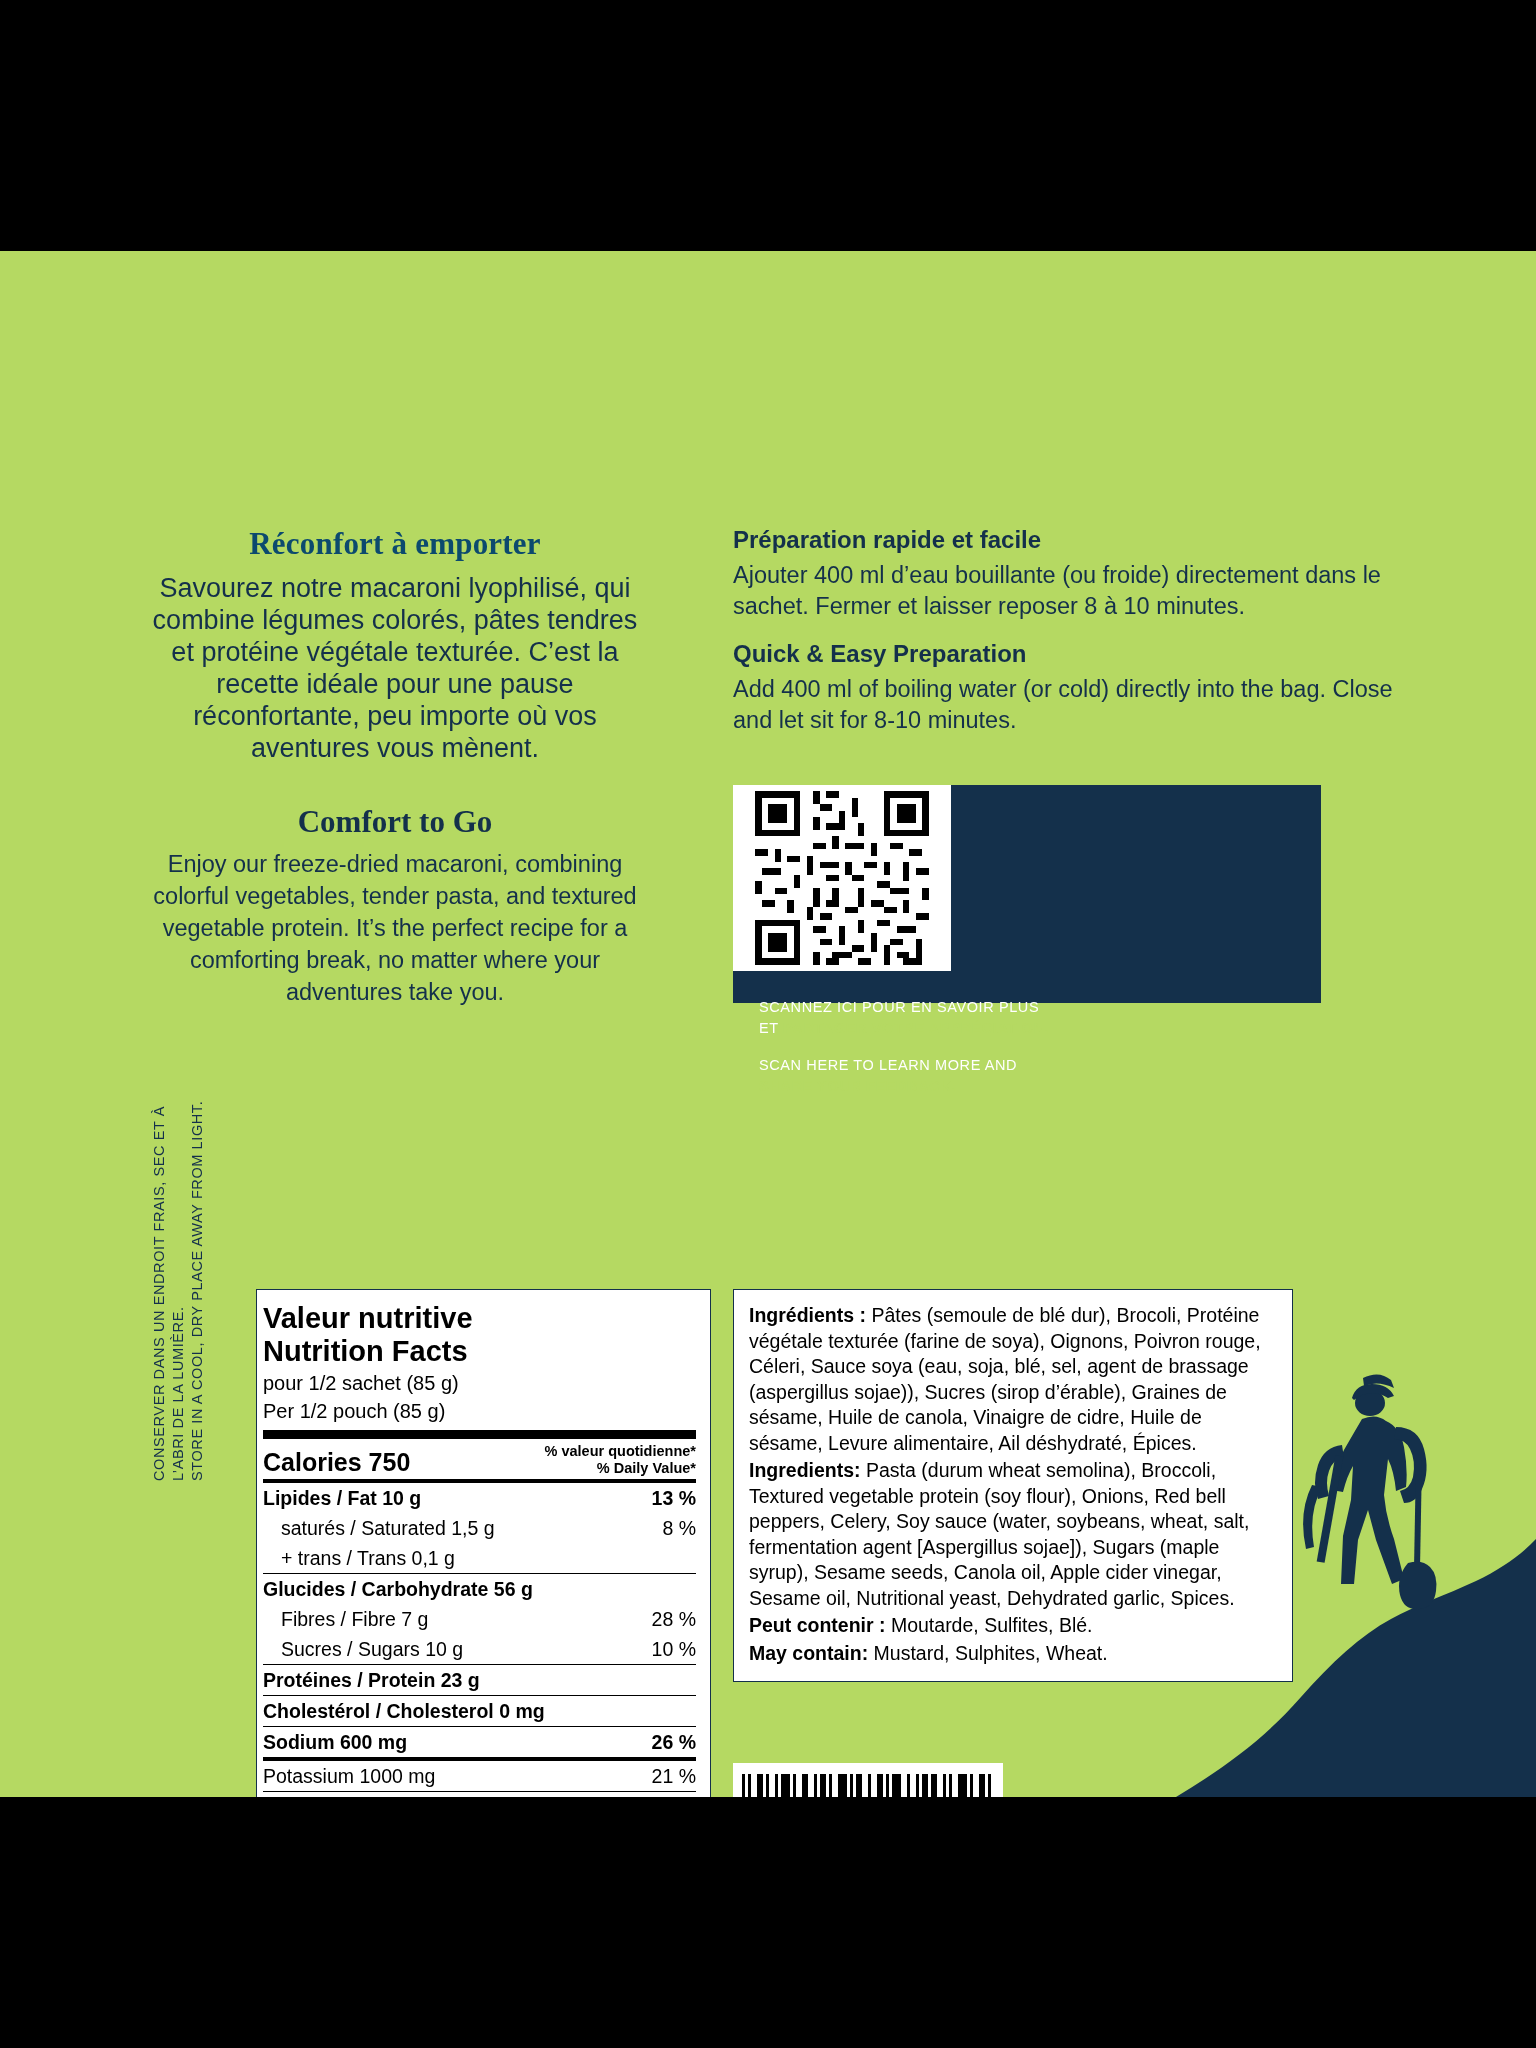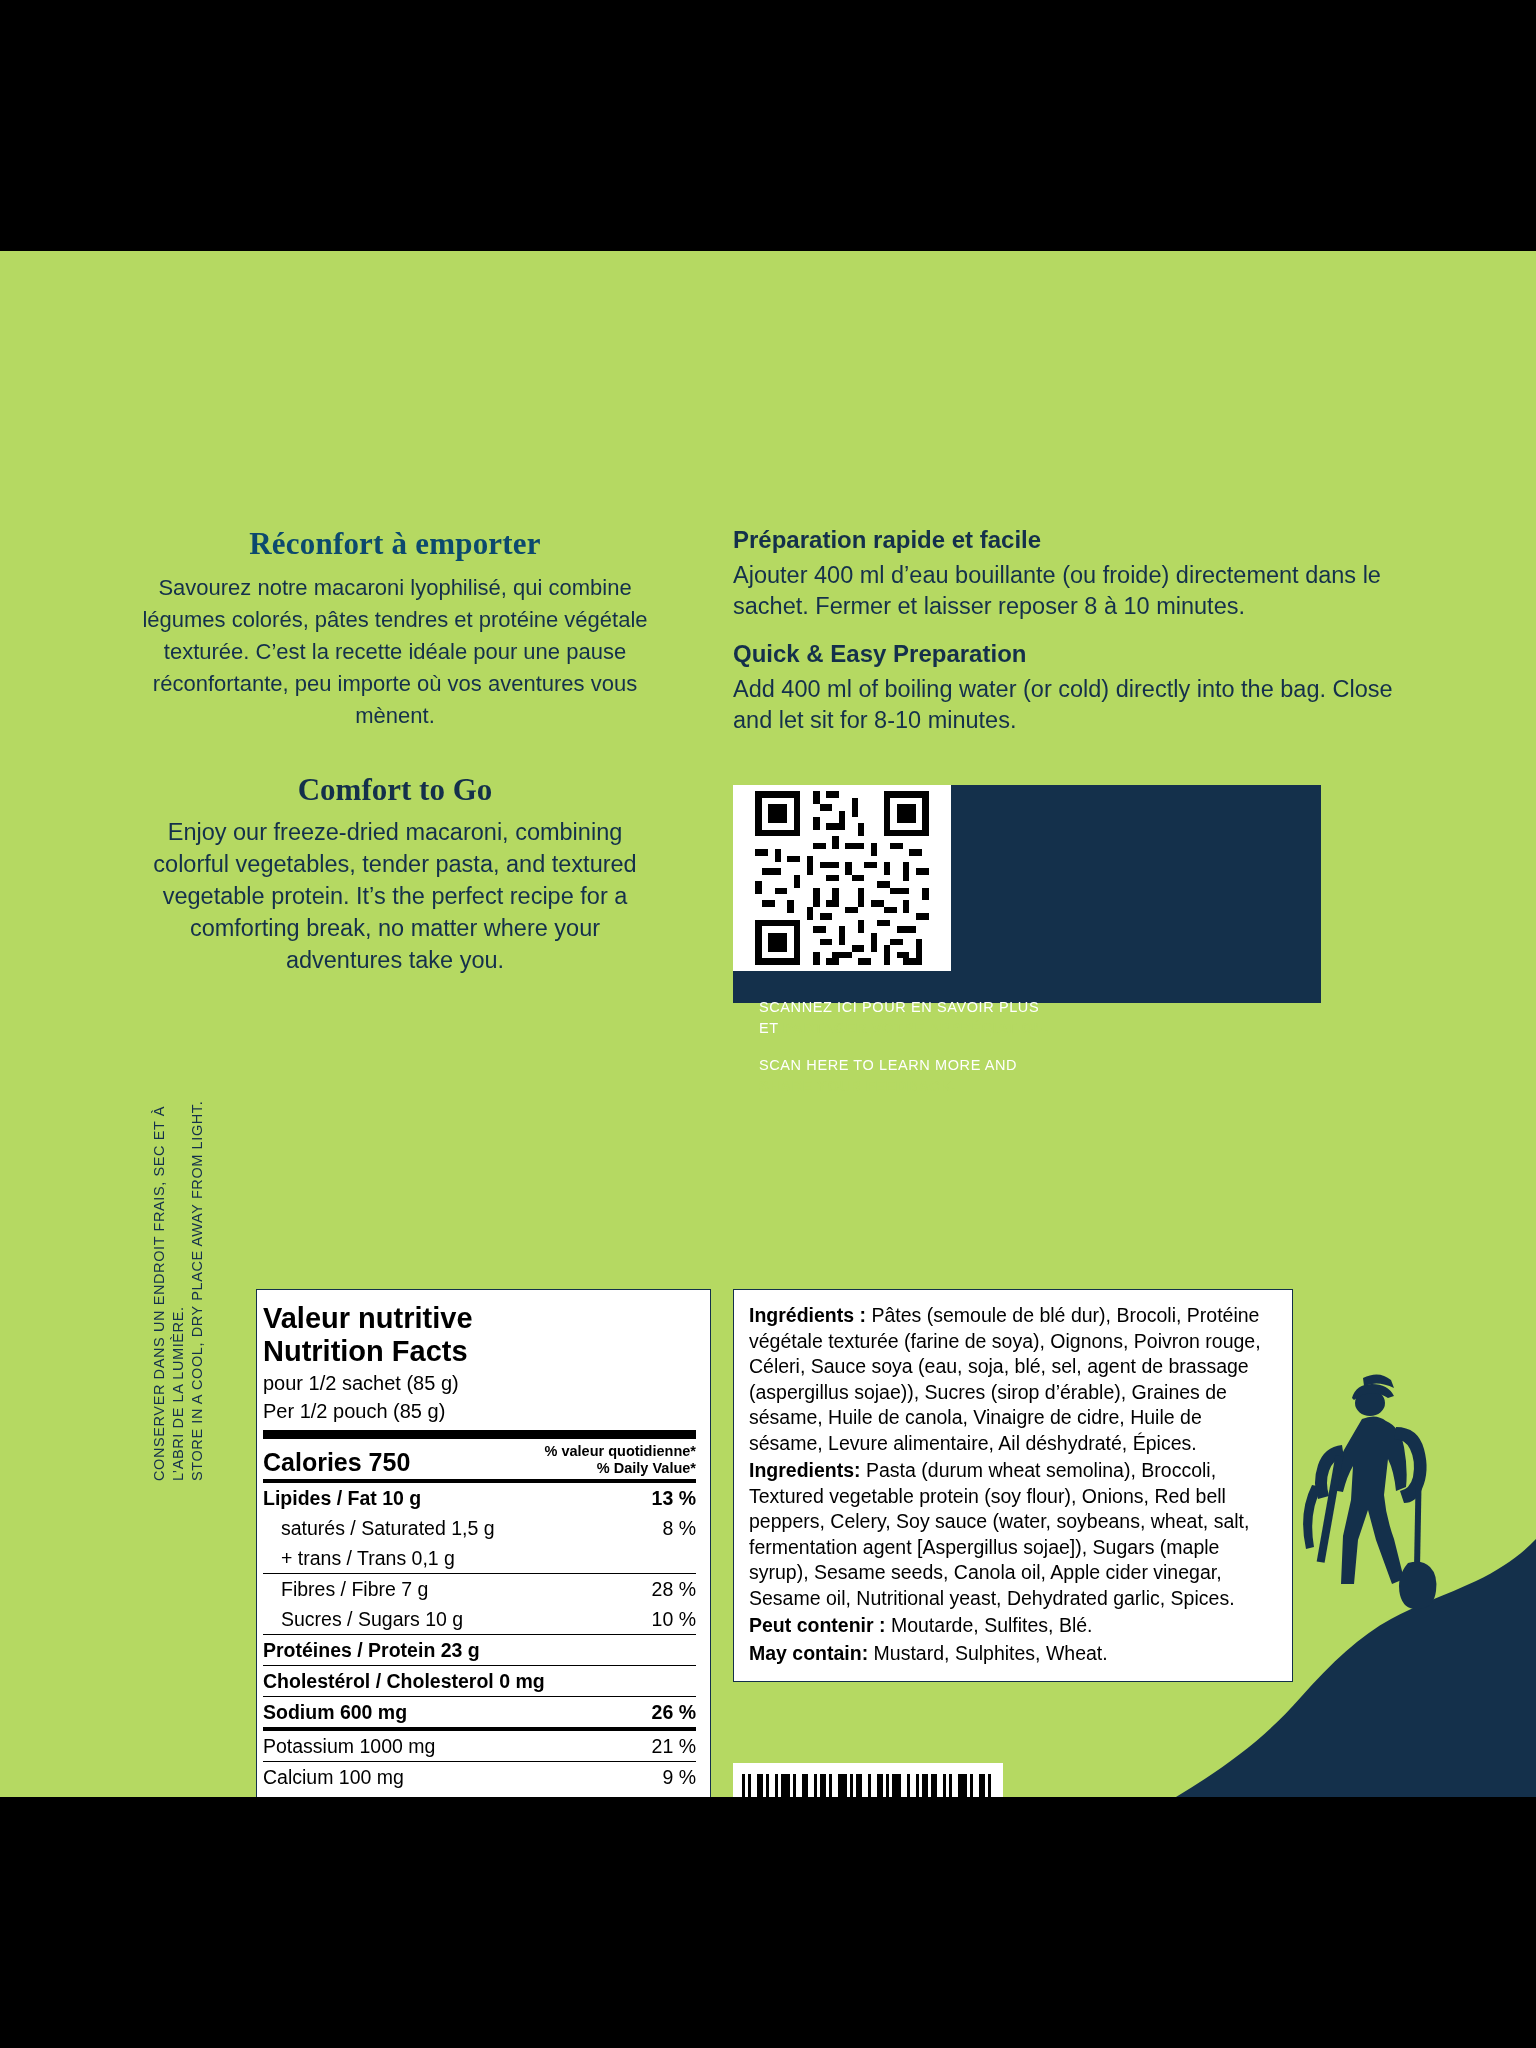--- a/index.html
+++ b/index.html
@@ -3,21 +3,21 @@
 <meta charset="utf-8">
 <style>
   html,body{margin:0;padding:0;background:#000;}
   body{width:1536px;height:2048px;position:relative;font-family:"Liberation Sans",sans-serif;}
   #stage{position:absolute;left:0;top:0;width:1536px;height:2048px;background:#000;overflow:hidden;}
   #package{position:absolute;left:0;top:251px;width:1536px;height:1546px;background:#b5d962;overflow:hidden;}
 
   
   .col-left{position:absolute;left:140px;top:275px;width:510px;text-align:center;color:#14304b;}
   .head-fr{font-family:"Liberation Serif",serif;font-weight:bold;font-size:31px;color:#0c4a6e;margin:0 0 10px 0;letter-spacing:.2px;}
-  .body-fr{font-size:22px;line-height:32px;color:#14304b;margin:0;}
+  .body-fr{font-size:27px;line-height:32px;color:#14304b;margin:0;}
   .head-en{font-family:"Liberation Serif",serif;font-weight:bold;font-size:31px;color:#14304b;margin:40px 0 8px 0;}
   .body-en{font-size:23.5px;line-height:32px;color:#14304b;margin:0;}
 
   
   .prep{position:absolute;left:733px;top:275px;width:660px;color:#14304b;}
   .prep h3{font-size:24px;margin:0 0 6px 0;font-weight:bold;}
   .prep p{font-size:23.5px;line-height:31px;margin:0 0 18px 0;}
   .prep h3.second{margin-top:6px;}
 
   
@@ -202,20 +202,24 @@
       <div class="nrow">
           <span class="ind">saturés / Saturated 1,5 g</span>
           <span>8 %</span>
         </div>
       <div class="nrow">
           <span class="ind">+ trans / Trans 0,1 g</span>
           <span></span>
         </div>
       <div class="rule-thin"></div>
       <div class="nrow">
+          <b>Glucides / Carbohydrate 56 g</b>
+          <b></b>
+        </div>
+      <div class="nrow">
           <span class="ind">Fibres / Fibre 7 g</span>
           <span>28 %</span>
         </div>
       <div class="nrow">
           <span class="ind">Sucres / Sugars 10 g</span>
           <span>10 %</span>
         </div>
       <div class="rule-thin"></div>
       <div class="nrow">
           <b>Protéines / Protein 23 g</b>

